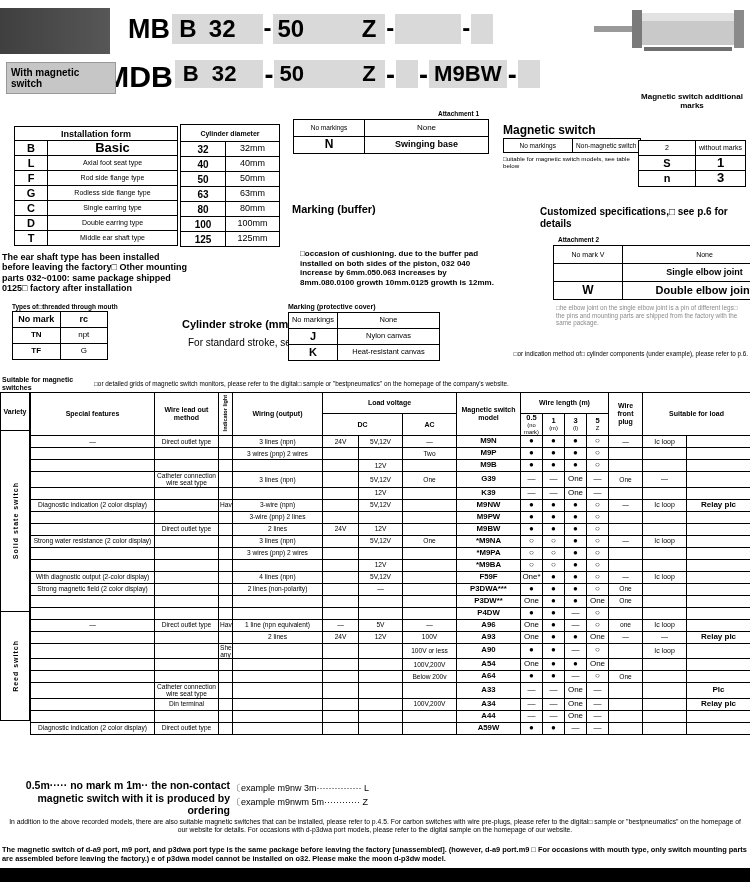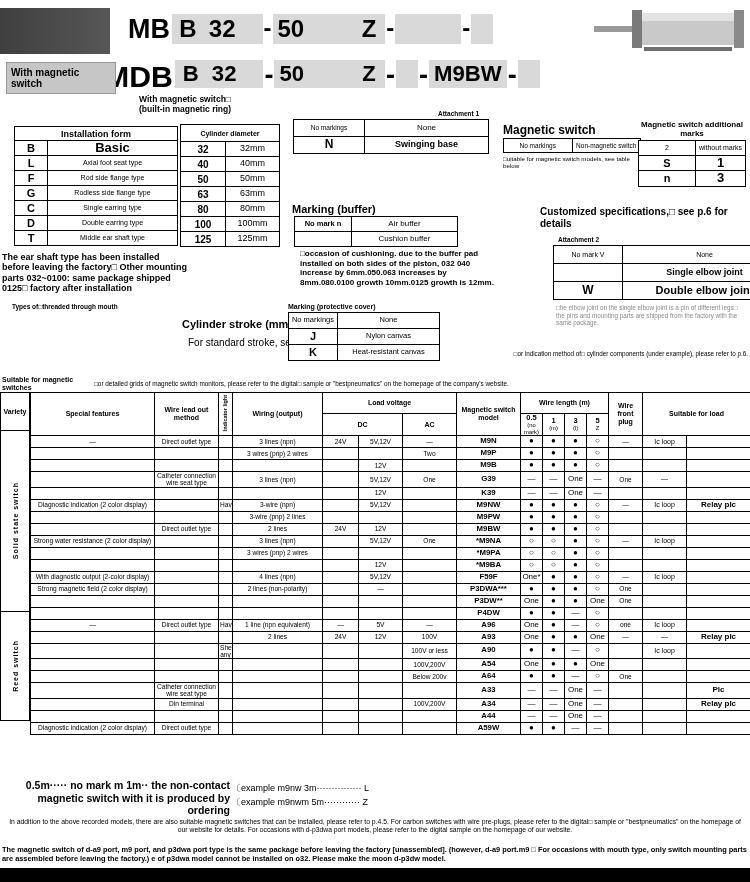--- a/index.html
+++ b/index.html
@@ -73,21 +73,21 @@
   .prot{left:288px;top:312px;width:152px;font-size:7.5px;}
   .prot td{height:15px;}
   .prot td:first-child{width:44px;}
   .prot tr:nth-child(n+2) td:first-child{font-weight:bold;font-size:11px;}
 
   .msw-h{left:503px;top:123px;font-weight:bold;font-size:12px;}
   .msw{left:503px;top:138px;width:138px;font-size:6.5px;}
   .msw td{height:13px;}
   .msw-note{left:503px;top:155px;width:140px;font-size:6.2px;line-height:1.15;}
 
-  .addm-h{left:638px;top:120px;width:108px;text-align:center;font-weight:bold;font-size:8px;line-height:1.15;}
+  .addm-h{left:638px;top:92px;width:108px;text-align:center;font-weight:bold;font-size:8px;line-height:1.15;}
   .addm{left:638px;top:140px;width:108px;font-size:7px;}
   .addm td{height:14px;}
   .addm td:first-child{width:52px;}
   .addm tr:nth-child(n+2) td:last-child{font-weight:bold;font-size:13px;}
   .addm tr:nth-child(n+2) td:first-child{font-weight:bold;font-size:11px;}
 
   .custom-spec{left:540px;top:206px;width:208px;font-weight:bold;font-size:10px;line-height:1.15;}
 
   .attach2-label{left:558px;top:236px;font-size:6.5px;font-weight:bold;}
   .attach2{left:553px;top:245px;width:234px;font-size:7px;}
@@ -178,22 +178,20 @@
   <svg class="abs cyl" width="155" height="62" viewBox="0 0 155 62">
     <rect x="2" y="26" width="44" height="6" fill="#9a9a9a"></rect>
     <rect x="40" y="10" width="10" height="38" fill="#7a7a7a"></rect>
     <rect x="50" y="13" width="92" height="32" fill="#c9c9c9"></rect>
     <rect x="50" y="13" width="92" height="8" fill="#e2e2e2"></rect>
     <rect x="142" y="10" width="10" height="38" fill="#8a8a8a"></rect>
     <rect x="52" y="47" width="88" height="4" fill="#6f6f6f"></rect>
   </svg>
 
   <div class="abs wms-box">With magnetic switch</div>
-  <div class="abs built-in">With magnetic switch□
-(built-in magnetic ring)</div>
 
   <div class="abs sec-box inst-h">Installation form</div>
   <table class="abs tbl inst">
       <tbody>
         <tr>
           <td>B</td>
           <td>Basic</td>
         </tr>
         <tr>
           <td>L</td>
@@ -217,20 +215,36 @@
         </tr>
         <tr>
           <td>T</td>
           <td>Middle ear shaft type</td>
         </tr>
       </tbody>
     </table>
   <div class="abs ear-note">The ear shaft type has been installed before leaving the factory□ Other mounting parts 032~0100: same package shipped 0125□ factory after installation</div>
 
   <div class="abs thread-label">Types of□threaded through mouth</div>
+  <table class="abs tbl thread">
+      <tbody>
+        <tr>
+          <td>No mark</td>
+          <td>rc</td>
+        </tr>
+        <tr>
+          <td>TN</td>
+          <td>npt</td>
+        </tr>
+        <tr>
+          <td>TF</td>
+          <td>G</td>
+        </tr>
+      </tbody>
+    </table>
 
   <div class="abs stroke-title">Cylinder stroke (mm)</div>
   <div class="abs stroke-note">For standard stroke, see p.6</div>
 
   <div class="abs sec-box diam-h">Cylinder diameter</div>
   <table class="abs tbl diam">
       <tbody>
         <tr>
           <td>32</td>
           <td>32mm</td>
@@ -270,32 +284,20 @@
           <td>None</td>
         </tr>
         <tr>
           <td>N</td>
           <td>Swinging base</td>
         </tr>
       </tbody>
     </table>
 
   <div class="abs buffer-h">Marking (buffer)</div>
-  <table class="abs tbl buffer">
-      <tbody>
-        <tr>
-          <td>No mark n</td>
-          <td>Air buffer</td>
-        </tr>
-        <tr>
-          <td></td>
-          <td>Cushion buffer</td>
-        </tr>
-      </tbody>
-    </table>
   <div class="abs buffer-note">□occasion of cushioning. due to the buffer pad installed on both sides of the piston, 032 040 increase by 6mm.050.063 increases by 8mm.080.0100 growth 10mm.0125 growth is 12mm.</div>
 
   <div class="abs prot-label">Marking (protective cover)</div>
   <table class="abs tbl prot">
       <tbody>
         <tr>
           <td>No markings</td>
           <td>None</td>
         </tr>
         <tr>

